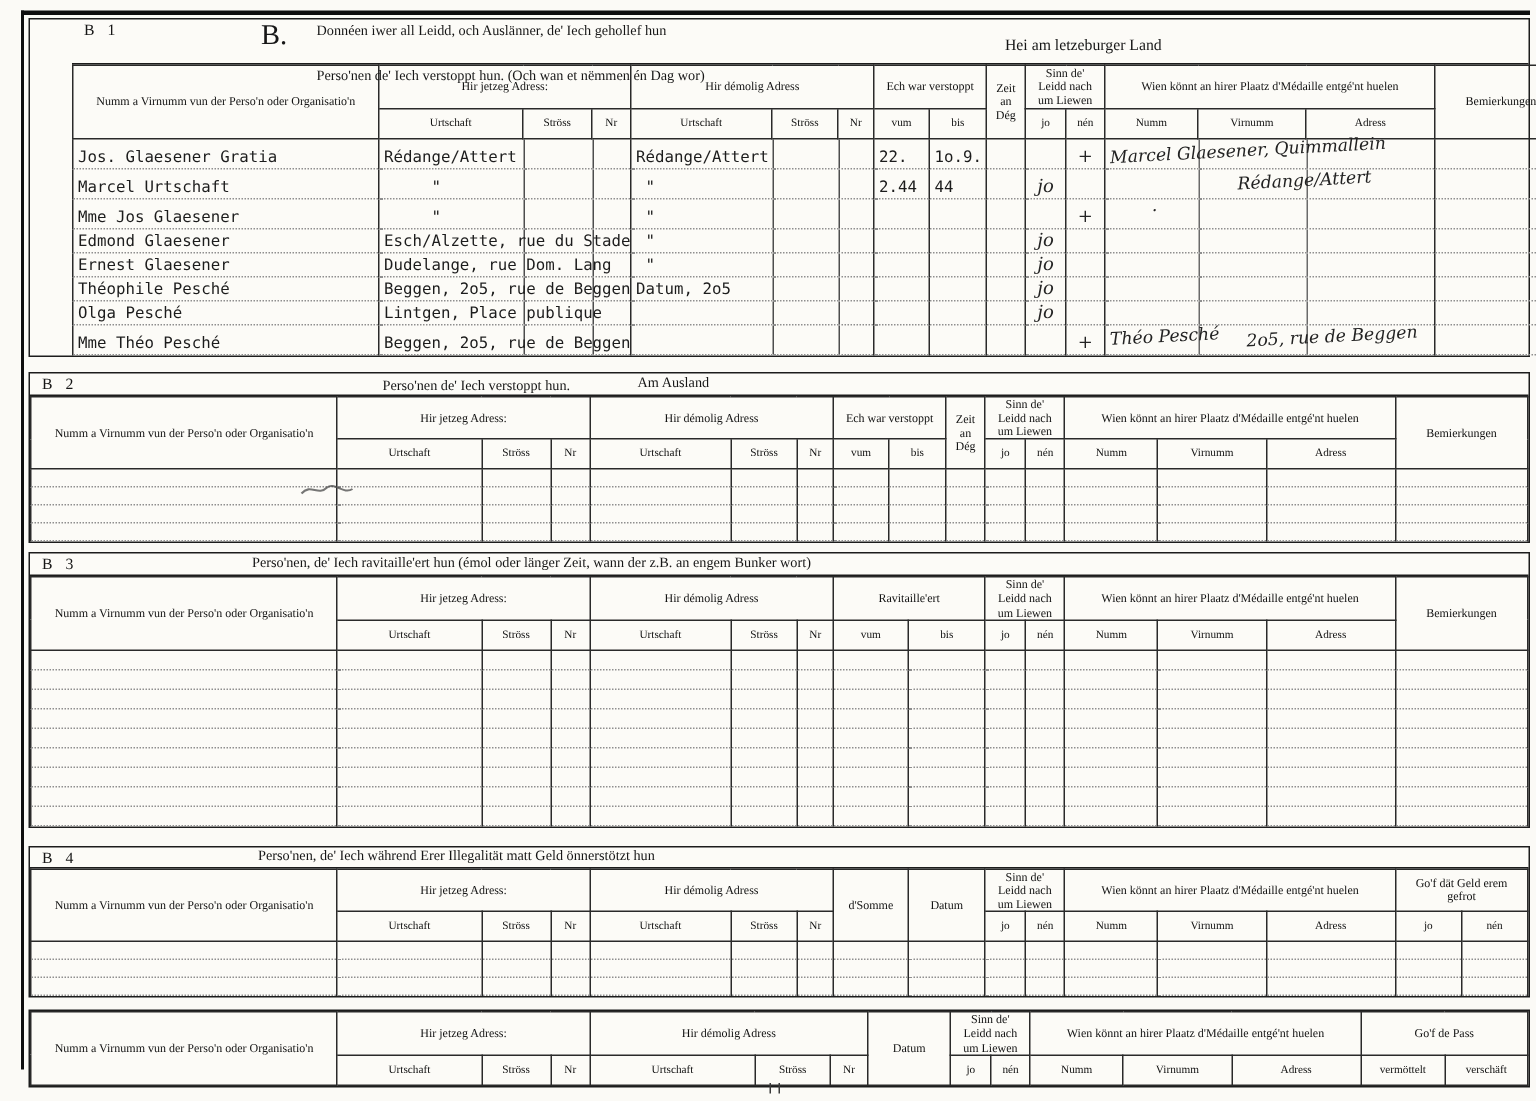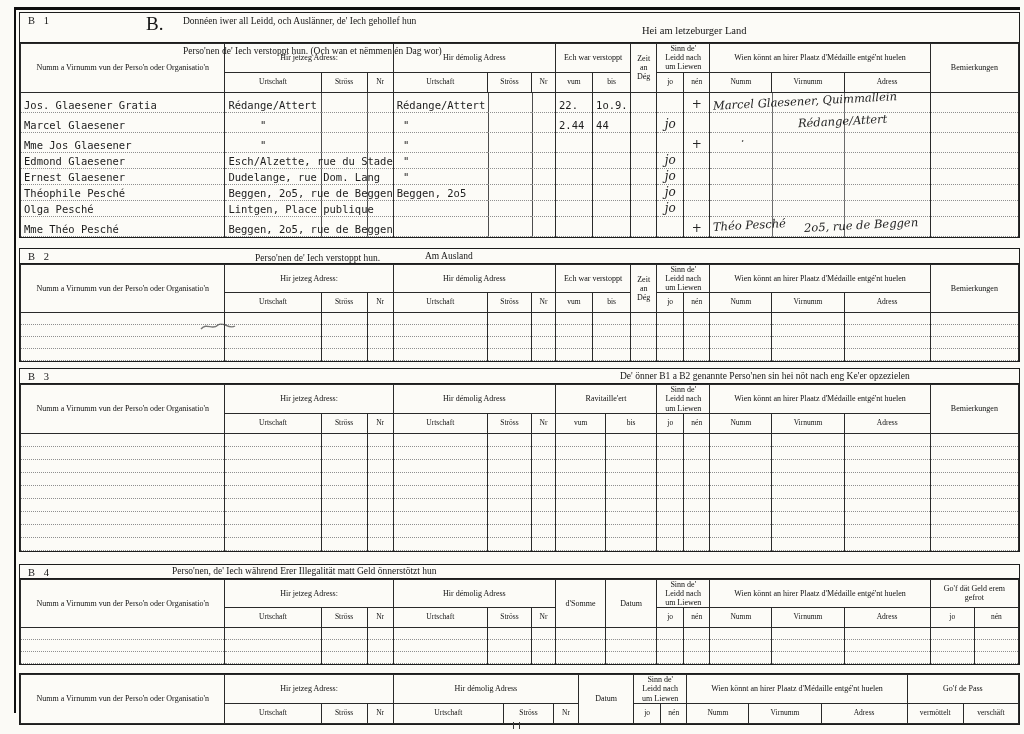--- a/index.html
+++ b/index.html
@@ -9,21 +9,21 @@
     background:#f7f6f2;
     font-family:"Liberation Serif", serif;
     color:#161616;
   }
   .page { position:relative; width:1024px; height:734px; background:#fbfaf6; }
   .frame-top { position:absolute; left:14px; top:7px; width:1006px; height:3px; background:#0e0e0e; }
   .frame-left { position:absolute; left:14px; top:7px; width:2px; height:706px; background:#0e0e0e; }
   .sections { position:absolute; left:19px; top:12px; width:1001px; }
 
   .sec { border:1px solid #1c1c1c; background:#fcfbf7; position:relative; }
-  .sec-b1 { margin-bottom:10px; }
+  .sec-b1 { margin-bottom:10px;padding-left:28px; }
   .sec-b2 { margin-bottom:6px; }
   .sec-b3 { margin-bottom:12px; }
   .sec-b4 { margin-bottom:8px; }
 
   .strip { position:relative; border-bottom:1px solid #1c1c1c; }
   .strip-b1 { height:30px; }
   .strip-b2, .strip-b3 { height:15px; }
   .strip-b4, .strip-b5 { height:14px; }
   .sec-label { position:absolute; left:8px; top:2px; font-size:10.5px; letter-spacing:3px; white-space:nowrap; }
   .bigB { position:absolute; left:126px; top:0px; font-size:19px; font-family:"Liberation Serif",serif; }
@@ -145,21 +145,21 @@
             <td class="t dem-cell" colspan="3">Rédange/Attert</td>
             <td class="t">22.</td>
             <td class="t">1o.9.</td>
             <td></td>
             <td class="hcell"></td>
             <td class="hcell">+</td>
             <td class="wien-cell" colspan="3"><span class="hw">Marcel Glaesener, Quimmallein</span><span class="hw hw2"></span></td>
             <td></td>
           </tr>
           <tr>
-            <td class="t">Marcel Glaesener</td>
+            <td class="t">Marcel Urtschaft</td>
             <td class="t jet-cell" colspan="3">     "</td>
             <td class="t dem-cell" colspan="3"> "</td>
             <td class="t">2.44</td>
             <td class="t">44</td>
             <td></td>
             <td class="hcell">jo</td>
             <td class="hcell"></td>
             <td class="wien-cell" colspan="3"><span class="hw ind">Rédange/Attert</span></td>
             <td></td>
           </tr>
@@ -195,21 +195,21 @@
             <td class="t"></td>
             <td></td>
             <td class="hcell">jo</td>
             <td class="hcell"></td>
             <td class="wien-cell" colspan="3"></td>
             <td></td>
           </tr>
           <tr>
             <td class="t">Théophile Pesché</td>
             <td class="t jet-cell" colspan="3">Beggen, 2o5, rue de Beggen</td>
-            <td class="t dem-cell" colspan="3">Beggen, 2o5</td>
+            <td class="t dem-cell" colspan="3">Datum, 2o5</td>
             <td class="t"></td>
             <td class="t"></td>
             <td></td>
             <td class="hcell">jo</td>
             <td class="hcell"></td>
             <td class="wien-cell" colspan="3"></td>
             <td></td>
           </tr>
           <tr>
             <td class="t">Olga Pesché</td>
@@ -367,21 +367,21 @@
           </tbody>
       </table>
       <svg class="smudge" width="36" height="12">
         <path d="M1,8 C7,1 12,10 18,4 C23,0 29,9 35,5" stroke="#4a4a4a" stroke-width="1.4" fill="none"></path>
       </svg>
     </div>
 
     <div class="sec sec-b3">
       <div class="strip strip-b3">
         <span class="sec-label">B 3</span>
-        <span class="st b3-t2">De' önner B1 a B2 genannte Perso'nen sin hei nöt nach eng Ke'er opzezielen</span>
+        <span class="st b3-t1">Perso'nen, de' Iech ravitaille'ert hun (émol oder länger Zeit, wann der z.B. an engem Bunker wort)</span>
       </div>
       <table class="t-b3">
         <colgroup>
           <col style="width:204px">
             <col style="width:96px">
             <col style="width:46px">
             <col style="width:26px">
           <col style="width:94px">
             <col style="width:44px">
             <col style="width:24px">

